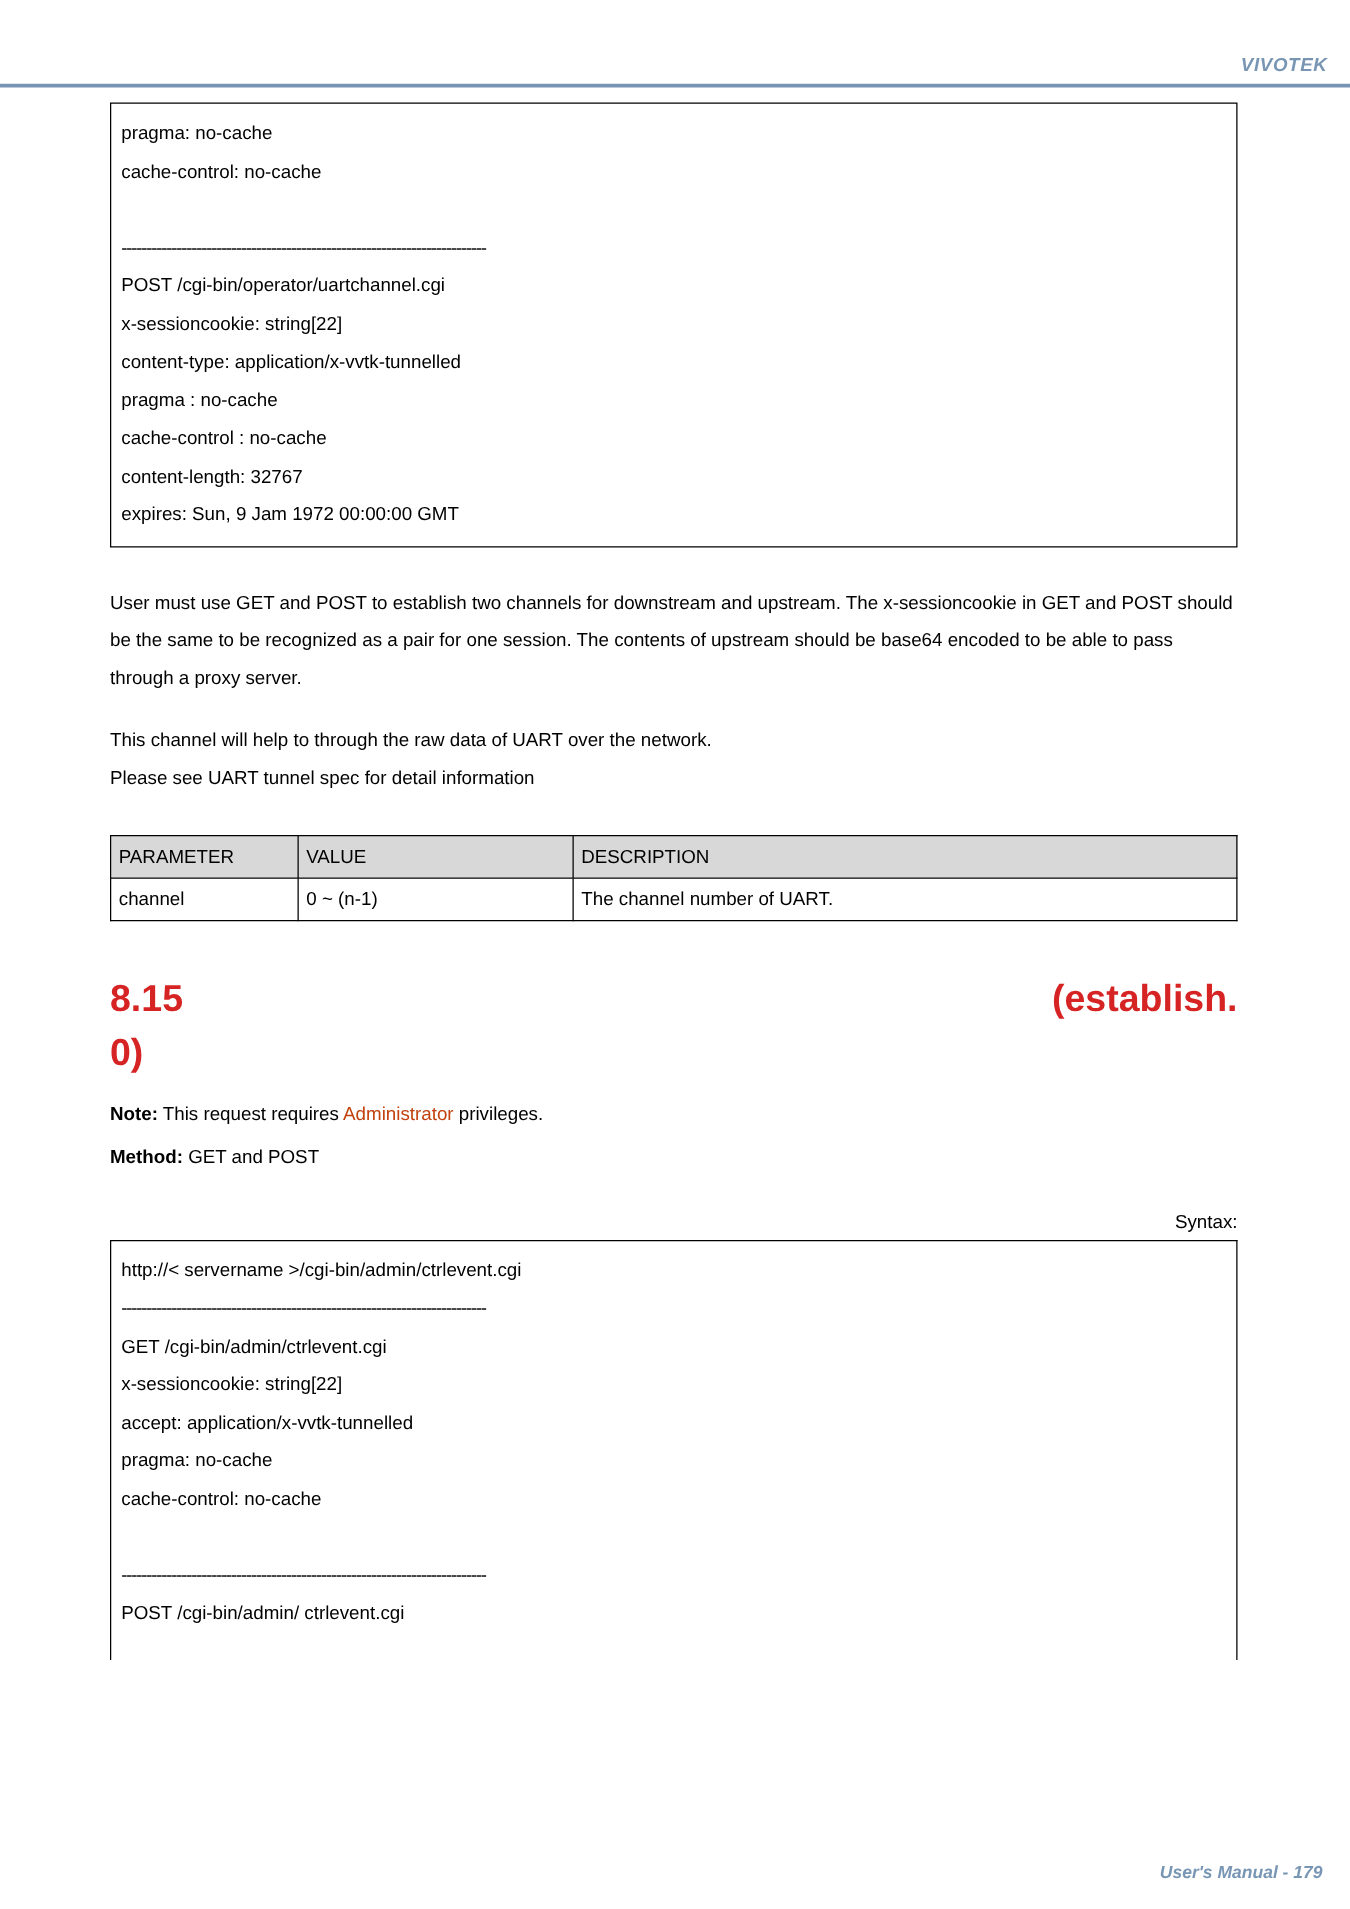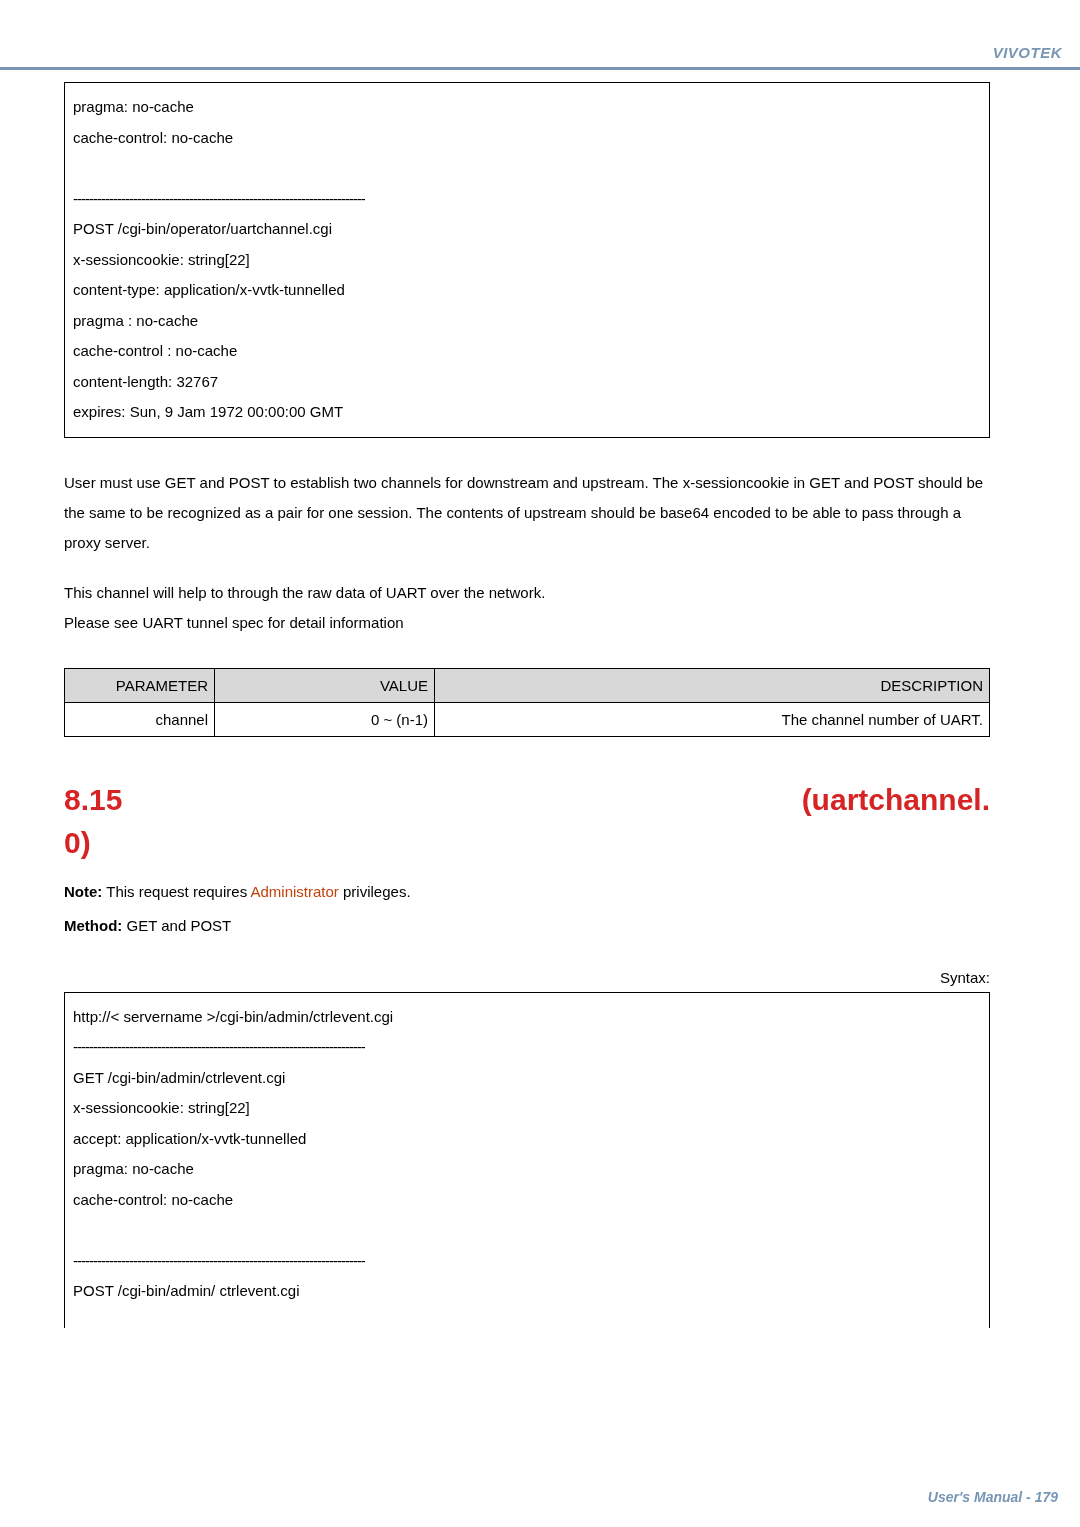--- a/index.html
+++ b/index.html
@@ -1,27 +1,27 @@
 <!DOCTYPE html>
 <html><head>
 <meta charset="utf-8">
 <style>
   * { margin: 0; padding: 0; box-sizing: border-box; }
   body { font-family: Arial, Helvetica, sans-serif; background: #fff; width: 1080px; color: #000; }
   .page { width: 1080px; min-height: 1527px; position: relative; padding-bottom: 60px; }
   .header-bar { border-bottom: 3px solid #7896b4; height: 70px; position: relative; }
   .brand { position: absolute; right: 18px; top: 44px; font-style: italic; font-weight: bold; color: #7896b4; font-size: 15px; letter-spacing: 0.5px; }
-  .content { padding: 12px 90px 0 64px; }
+  .content { padding: 12px 90px 0 88px; }
   .box { border: 1px solid #000; padding: 8px 8px; margin-bottom: 30px; }
   .box p { font-size: 15px; line-height: 1.9; margin: 2px 0; }
   .sep-dashes { font-size: 15px; letter-spacing: -1px; margin: 4px 0; word-break: break-all; }
   .para { font-size: 15px; line-height: 2.0; margin-bottom: 20px; }
   .para2 { font-size: 15px; line-height: 2.0; margin-bottom: 30px; }
   table.param { width: 100%; border-collapse: collapse; margin-bottom: 46px; }
-  table.param th, table.param td { border: 1px solid #000; padding: 8px 6px; font-size: 15px; text-align: right; vertical-align: top; }
+  table.param th, table.param td { border: 1px solid #000; padding: 8px 6px; font-size: 15px; text-align: left; vertical-align: top; }
   table.param th { background: #d8d8d8; font-weight: normal; }
   .col1 { width: 150px; }
   .col2 { width: 220px; }
   .section-title-row { display: flex; justify-content: space-between; margin-bottom: 10px; }
   .section-title1, .section-title2 { font-size: 30px; font-weight: bold; color: #d62424; font-family: Arial, sans-serif; line-height: 1.1; }
   .section-title2 { margin-top: 6px; margin-bottom: 18px; }
   .note-line { font-size: 15px; line-height: 2.0; margin-top: 4px; }
   .bold { font-weight: bold; }
   .red { color: #c2410c; }
   .syntax-label { font-size: 15px; margin-top: 28px; margin-bottom: 6px; text-align: right; }
@@ -71,21 +71,21 @@
       <tr>
         <td>channel</td>
         <td>0 ~ (n-1)</td>
         <td>The channel number of UART.</td>
       </tr>
     </tbody>
       </table>
 
     <div class="section-title-row">
       <div class="section-title1">8.15</div>
-      <div class="section-title1">(uartchannel.</div>
+      <div class="section-title1">(establish.</div>
     </div>
     <div class="section-title2">0)</div>
 
     <p class="note-line">
       <span class="bold">Note:</span>
       <span>  This request requires   </span>
       <span class="red">Administrator</span>
       <span>   privileges.</span>
     </p>
     <p class="note-line">

